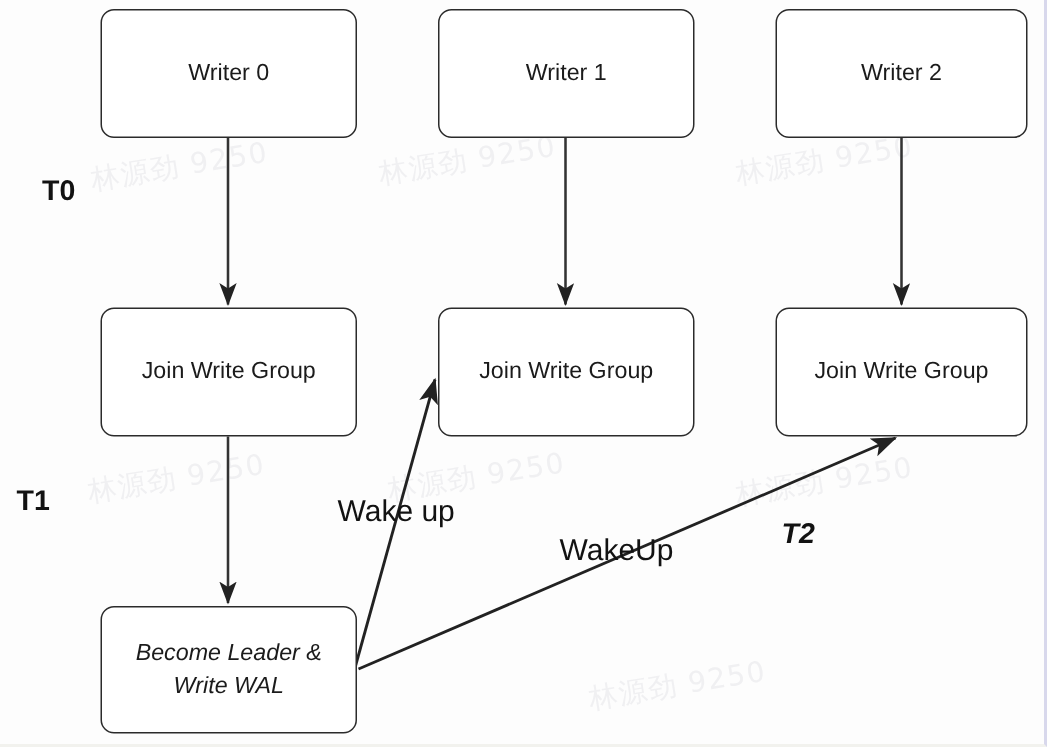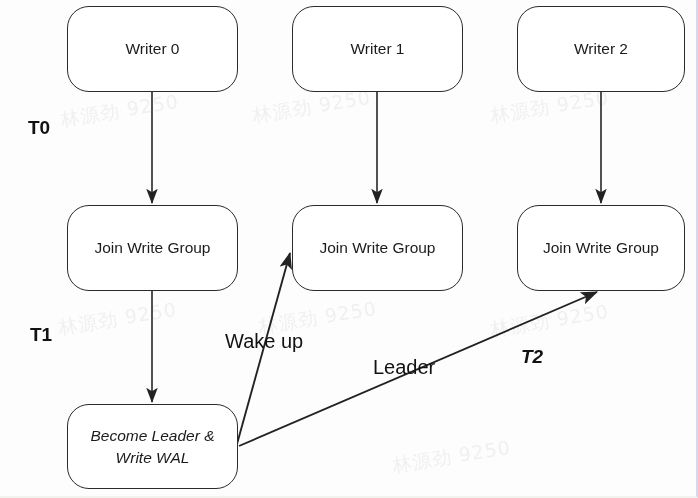--- a/index.html
+++ b/index.html
@@ -29,21 +29,21 @@
     transform: rotate(-9deg);
     user-select: none;
     pointer-events: none;
     z-index: 0;
   }
   
   .node {
     position: absolute;
     box-sizing: border-box;
     border: 1.6px solid #2b2b2b;
-    border-radius: 22px;
+    border-radius: 9px;
     background: #ffffff;
     display: flex;
     align-items: center;
     justify-content: center;
     text-align: center;
     color: #1b1b1b;
     font-size: 15.5px;
     line-height: 1.38;
     z-index: 3;
   }
@@ -122,19 +122,19 @@
         <span style="white-space: pre-line;">Join Write Group</span>
       </div>
       <div class="node" style="left: 67px; top: 404px; width: 171px; height: 85px;">
         <span style="white-space: pre-line; font-style: italic;">Become Leader &amp;
 Write WAL</span>
       </div>
     </div>
 
   <div id="label-layer">
       <div class="label" style="left: 225px; top: 330px;">Wake up</div>
-      <div class="label" style="left: 373px; top: 356px;">Leader</div>
+      <div class="label" style="left: 373px; top: 356px;">WakeUp</div>
       <div class="label tick" style="left: 28px; top: 117px;">T0</div>
-      <div class="label tick" style="left: 30px; top: 324px;">T1</div>
+      <div class="label tick" style="left: 11px; top: 324px;">T1</div>
       <div class="label tick" style="left: 521px; top: 346px; font-style: italic;">T2</div>
     </div>
 
 </div>
 
 </body></html>

